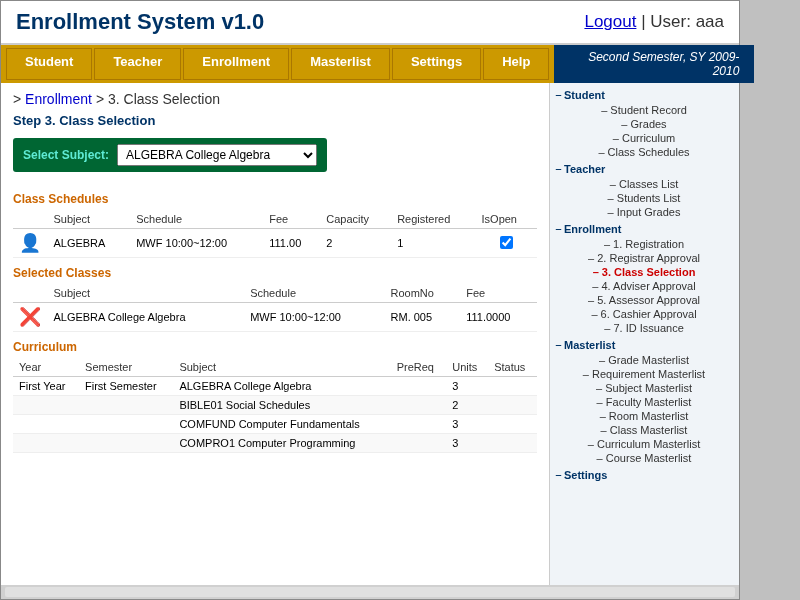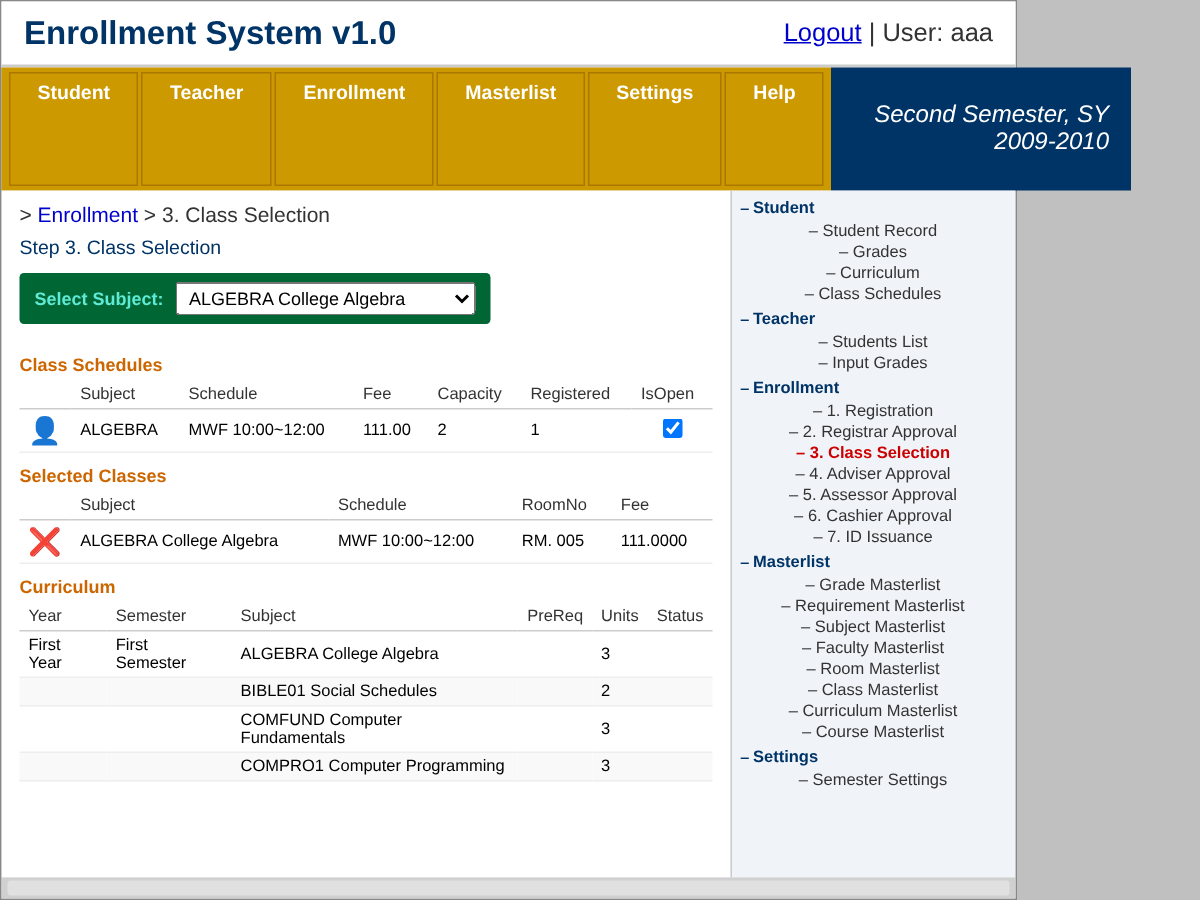--- a/index.html
+++ b/index.html
@@ -1,45 +1,45 @@
 <!DOCTYPE html>
 <html><head>
   <meta charset="utf-8">
   <style>
     * { margin: 0; padding: 0; box-sizing: border-box; }
     body { width: 800px; height: 600px; font-family: Arial, sans-serif; font-size: 12px; background: #c0c0c0; overflow: hidden; }
 
     
-    .window { width: 678px; height: 600px; background: #f0f0f0; border: 1px solid #888; display: flex; flex-direction: column; }
+    .window { width: 740px; height: 600px; background: #f0f0f0; border: 1px solid #888; display: flex; flex-direction: column; }
 
     
     .header { background: #fff; border-bottom: 2px solid #ccc; padding: 8px 15px; display: flex; justify-content: space-between; align-items: center; }
     .header-title { font-size: 22px; font-weight: bold; color: #003366; }
     .header-right { font-size: 17px; color: #333; }
     .header-right a { color: #0000cc; text-decoration: underline; cursor: pointer; }
 
     
     .navbar { background: #cc9900; display: flex; gap: 2px; padding: 3px 5px; }
     .nav-item { background: #cc9900; color: #fff; padding: 5px 18px; cursor: pointer; font-size: 13px; font-weight: bold; border: 1px solid #aa7700; }
 
     
-    .semester-banner { background: #003366; color: #fff; padding: 23px 15px; font-style: italic; font-size: 16px; text-align: right; }
+    .semester-banner { background: #003366; color: #fff; padding: 5px 15px; font-style: italic; font-size: 12px; text-align: right; }
 
     
     .main-layout { display: flex; flex: 1; overflow: hidden; }
 
     
     .content { flex: 1; padding: 8px 12px; overflow-y: auto; background: #fff; }
 
     
     .breadcrumb { font-size: 14px; color: #333; margin-bottom: 6px; }
     .breadcrumb a { color: #0000cc; text-decoration: none; }
 
     
-    .step-title { font-size: 13px; font-weight: normal; color: #003366; margin-bottom: 10px; }
+    .step-title { font-size: 13px; font-weight: bold; color: #003366; margin-bottom: 10px; }
 
     
     .select-subject-box { background: #006633; padding: 6px 10px; display: inline-flex; align-items: center; gap: 8px; border-radius: 3px; margin-bottom: 12px; }
     .select-subject-label { color: #5eead4; font-weight: bold; font-size: 12px; }
     .select-subject-dropdown { padding: 2px 4px; font-size: 12px; width: 200px; }
 
     
     .section-header { color: #cc6600; font-weight: bold; font-size: 12px; margin-bottom: 4px; margin-top: 8px; }
 
     
@@ -221,20 +221,21 @@
     <div class="sidebar" id="sidebar-container">
         <div class="sidebar-section">
           <div class="sidebar-section-header"><span style="font-size:10px;">⎯</span> Student</div>
           <div class="sidebar-item"><span>–</span> Student Record</div>
           <div class="sidebar-item"><span>–</span> Grades</div>
           <div class="sidebar-item"><span>–</span> Curriculum</div>
           <div class="sidebar-item"><span>–</span> Class Schedules</div>
         </div>
         <div class="sidebar-section">
           <div class="sidebar-section-header"><span style="font-size:10px;">⎯</span> Teacher</div>
+          <div class="sidebar-item"><span>–</span> Classes List</div>
           <div class="sidebar-item"><span>–</span> Students List</div>
           <div class="sidebar-item"><span>–</span> Input Grades</div>
         </div>
         <div class="sidebar-section">
           <div class="sidebar-section-header"><span style="font-size:10px;">⎯</span> Enrollment</div>
           <div class="sidebar-item"><span>–</span> 1. Registration</div>
           <div class="sidebar-item"><span>–</span> 2. Registrar Approval</div>
           <div class="sidebar-item active"><span>–</span> 3. Class Selection</div>
           <div class="sidebar-item"><span>–</span> 4. Adviser Approval</div>
           <div class="sidebar-item"><span>–</span> 5. Assessor Approval</div>
@@ -247,21 +248,20 @@
           <div class="sidebar-item"><span>–</span> Requirement Masterlist</div>
           <div class="sidebar-item"><span>–</span> Subject Masterlist</div>
           <div class="sidebar-item"><span>–</span> Faculty Masterlist</div>
           <div class="sidebar-item"><span>–</span> Room Masterlist</div>
           <div class="sidebar-item"><span>–</span> Class Masterlist</div>
           <div class="sidebar-item"><span>–</span> Curriculum Masterlist</div>
           <div class="sidebar-item"><span>–</span> Course Masterlist</div>
         </div>
         <div class="sidebar-section">
           <div class="sidebar-section-header"><span style="font-size:10px;">⎯</span> Settings</div>
-          <div class="sidebar-item"><span>–</span> Semester Settings</div>
         </div>
       </div>
   </div>
 
   <div class="bottom-scroll">
     <div style="width:100%; height:10px; background:#e0e0e0; margin:2px 4px; border-radius:2px;"></div>
   </div>
 </div>
 
 </body></html>

